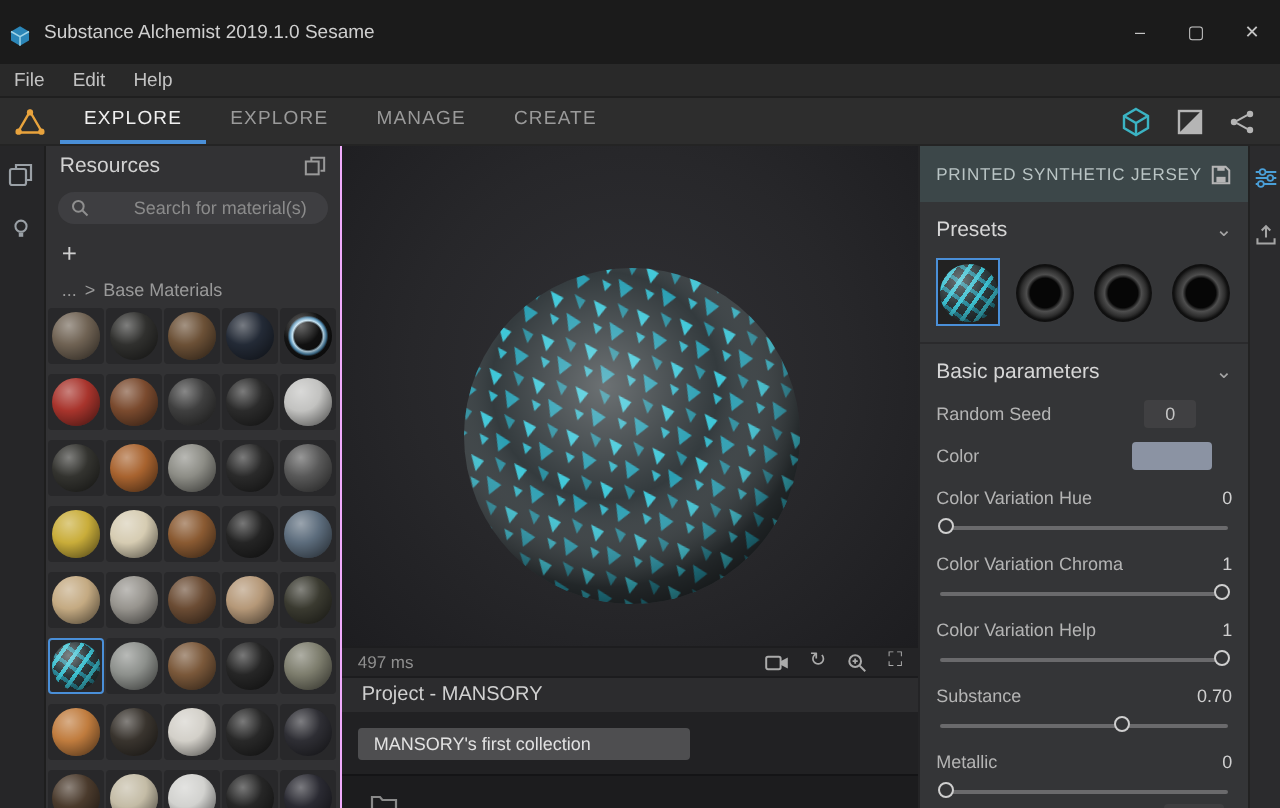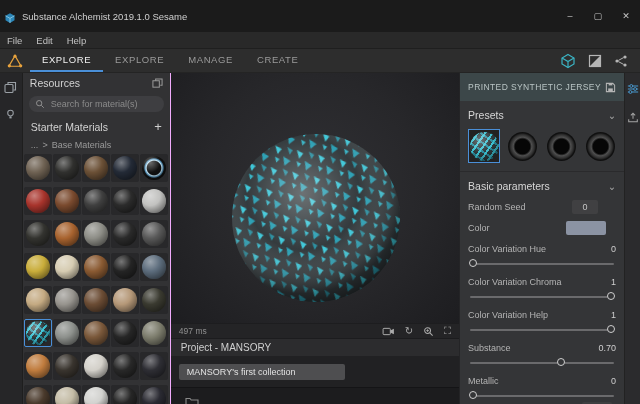--- a/index.html
+++ b/index.html
@@ -22,21 +22,21 @@
   .tabbar-right{margin-left:auto;display:flex;align-items:center;gap:12px;padding-right:12px;}
   .main{display:flex;height:344px;}
   
   .lstrip{width:22px;background:#262628;display:flex;flex-direction:column;align-items:center;
           padding-top:8px;gap:14px;border-right:1px solid #1e1e1e;}
   
   .resources{width:147px;background:#323234;display:flex;flex-direction:column;border-right:1px solid #f0abfc;}
   .res-head{height:20px;display:flex;align-items:center;padding:0 7px;}
   .res-head .rtitle{flex:1;font-size:10.5px;color:#d2d2d2;}
   .searchwrap{margin:3px 6px 5px 6px;height:16px;background:#3e3e41;border-radius:8px;
-              display:flex;align-items:center;padding:0 6px;gap:4px;}
+              display:flex;align-items:center;padding:0 6px;gap:20px;}
   .searchwrap input{background:transparent;border:none;outline:none;color:#bbb;font-size:9px;
                     width:110px;font-family:"Liberation Sans",sans-serif;}
   .searchwrap input::placeholder{color:#8b8b8b;}
   .starter-row{height:20px;display:flex;align-items:center;padding:0 8px;}
   .starter-row .stitle{flex:1;font-size:10.5px;color:#d2d2d2;}
   .plusbtn{color:#cfcfcf;font-size:13px;line-height:10px;}
   .crumb{height:15px;display:flex;align-items:center;gap:4px;padding:0 8px;color:#9a9a9a;font-size:9px;}
   .grid{flex:1;display:grid;grid-template-columns:repeat(5,28px);gap:5px 1px;
         padding:2px;justify-content:center;overflow:hidden;align-content:start;}
   .tile{width:28px;height:28px;background:#28282a;border-radius:2px;display:flex;
@@ -191,21 +191,20 @@
     <div class="searchwrap">
       <span>
         <svg width="10" height="10" viewBox="0 0 12 12">
             <circle cx="5" cy="5" r="3.2" fill="none" stroke="#8f8f8f" stroke-width="1.2"></circle>
             <line x1="7.5" y1="7.5" x2="10.5" y2="10.5" stroke="#8f8f8f" stroke-width="1.2"></line>
           </svg>
       </span>
       <input type="text" placeholder="Search for material(s)" style="">
     </div>
     <div class="starter-row">
-      <span class="stitle">Starter Materials</span>
       <span class="plusbtn">+</span>
     </div>
     <div class="crumb">
       <span>...</span>
       <span>&gt;</span>
       <span>Base Materials</span>
     </div>
     <div class="grid">
         <div class="tile">
           <div class="ball" style="background: rgb(111, 98, 83);"></div>

